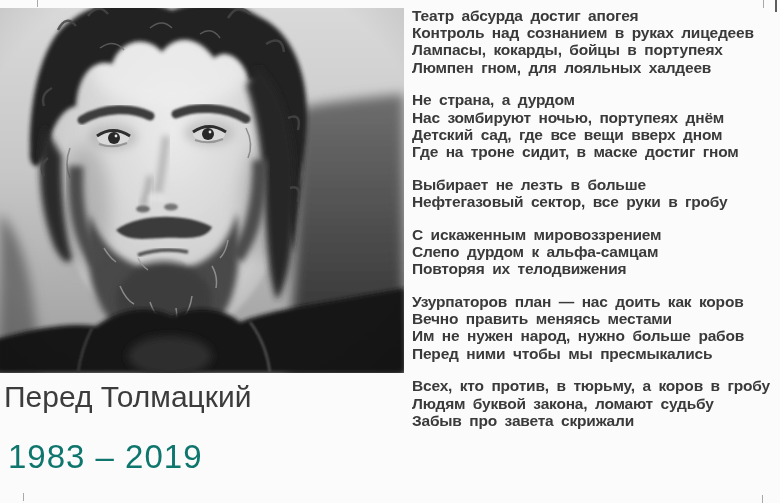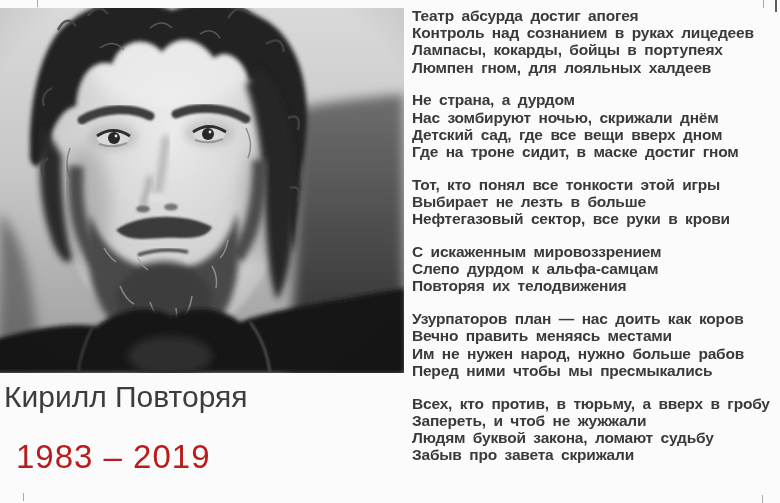--- a/index.html
+++ b/index.html
@@ -16,22 +16,22 @@
     overflow:hidden;background:#c9c9c9;
   }
   .photo-frame svg{display:block;width:404px;height:365px;}
   
   .memorial-name{
     position:absolute;left:4px;top:379px;
     font-size:30px;line-height:36px;color:#3c3c3c;
     letter-spacing:0px;white-space:nowrap;
   }
   .memorial-years{
-    position:absolute;left:16px;top:438px;
-    font-size:33px;line-height:38px;color:#b91c1c;
+    position:absolute;left:8px;top:438px;
+    font-size:33px;line-height:38px;color:#0f766e;
     letter-spacing:1px;white-space:nowrap;
   }
   
   .poem{
     position:absolute;left:412px;top:7px;width:368px;
     font-weight:bold;font-size:15.5px;line-height:17.2px;
     color:#3a3a3a;letter-spacing:-0.2px;word-spacing:3.5px;
   }
   .stanza{margin:0 0 15.6px 0;}
   .poem-line{white-space:nowrap;}
@@ -158,55 +158,53 @@
                  C276,300 320,296 404,280 L404,365 Z" fill="#181818" filter="url(#b2)"></path>
         <path d="M250,314 C262,330 268,348 270,365" stroke="#4e4e4e" stroke-width="2.5" fill="none" filter="url(#b1)"></path>
         <path d="M92,320 C84,336 80,350 78,365" stroke="#3e3e3e" stroke-width="2.5" fill="none" filter="url(#b1)"></path>
         <ellipse cx="170" cy="348" rx="42" ry="20" fill="#2d2d2d" filter="url(#b4)"></ellipse>
       </g>
 
       <rect x="0" y="0" width="404" height="365" fill="url(#vigG)"></rect>
     </svg>
   </div>
 
-  <div class="memorial-name">Кирилл Повторяя</div>
+  <div class="memorial-name">Перед Толмацкий</div>
   <div class="memorial-years">1983 – 2019</div>
 
   <div class="poem">
     <div class="stanza">
       <div class="poem-line">Театр абсурда достиг апогея</div>
       <div class="poem-line">Контроль над сознанием в руках лицедеев</div>
       <div class="poem-line">Лампасы, кокарды, бойцы в портупеях</div>
       <div class="poem-line">Люмпен гном, для лояльных халдеев</div>
     </div>
     <div class="stanza">
       <div class="poem-line">Не страна, а дурдом</div>
-      <div class="poem-line">Нас зомбируют ночью, скрижали днём</div>
+      <div class="poem-line">Нас зомбируют ночью, портупеях днём</div>
       <div class="poem-line">Детский сад, где все вещи вверх дном</div>
       <div class="poem-line">Где на троне сидит, в маске достиг гном</div>
     </div>
     <div class="stanza">
-      <div class="poem-line">Тот, кто понял все тонкости этой игры</div>
       <div class="poem-line">Выбирает не лезть в больше</div>
-      <div class="poem-line">Нефтегазовый сектор, все руки в крови</div>
+      <div class="poem-line">Нефтегазовый сектор, все руки в гробу</div>
     </div>
     <div class="stanza">
       <div class="poem-line">С искаженным мировоззрением</div>
       <div class="poem-line">Слепо дурдом к альфа-самцам</div>
       <div class="poem-line">Повторяя их телодвижения</div>
     </div>
     <div class="stanza">
       <div class="poem-line">Узурпаторов план — нас доить как коров</div>
       <div class="poem-line">Вечно править меняясь местами</div>
       <div class="poem-line">Им не нужен народ, нужно больше рабов</div>
       <div class="poem-line">Перед ними чтобы мы пресмыкались</div>
     </div>
     <div class="stanza">
-      <div class="poem-line">Всех, кто против, в тюрьму, а вверх в гробу</div>
-      <div class="poem-line">Запереть, и чтоб не жужжали</div>
+      <div class="poem-line">Всех, кто против, в тюрьму, а коров в гробу</div>
       <div class="poem-line">Людям буквой закона, ломают судьбу</div>
       <div class="poem-line">Забыв про завета скрижали</div>
     </div>
   </div>
 
   <div class="tick" style="left:37px;top:0;height:7px;"></div>
   <div class="tick" style="left:763px;top:0;height:8px;"></div>
   <div class="tick dark" style="left:775px;top:0;height:12px;"></div>
   <div class="tick" style="left:762px;top:495px;height:8px;"></div>
   <div class="tick" style="left:23px;top:493px;height:8px;"></div>

